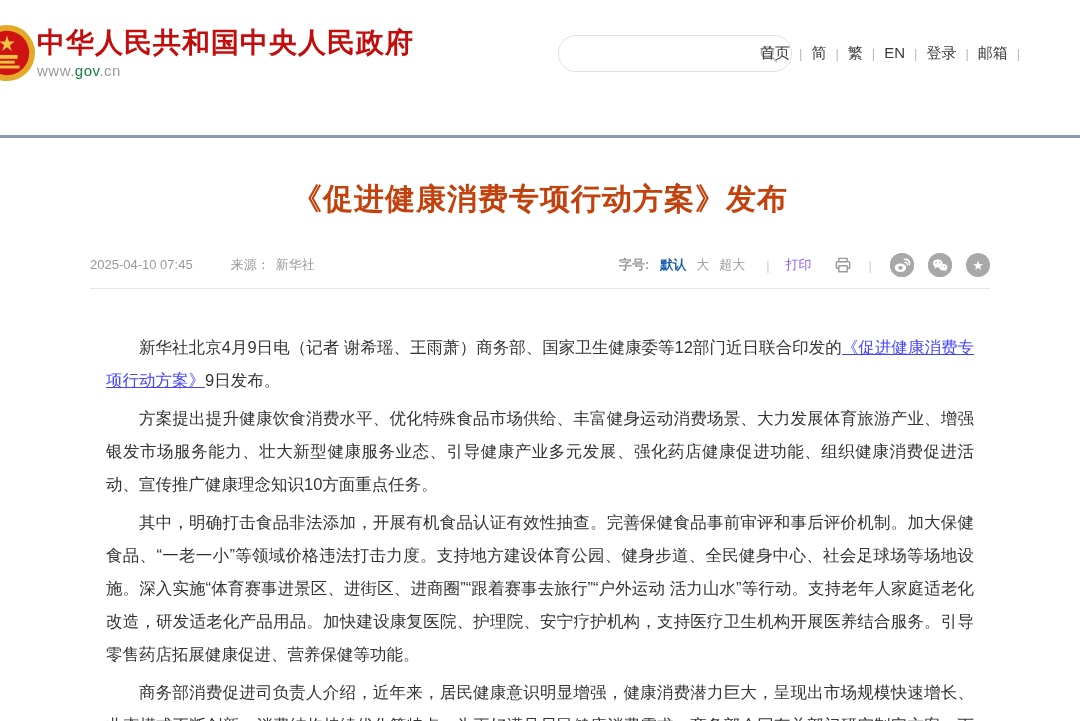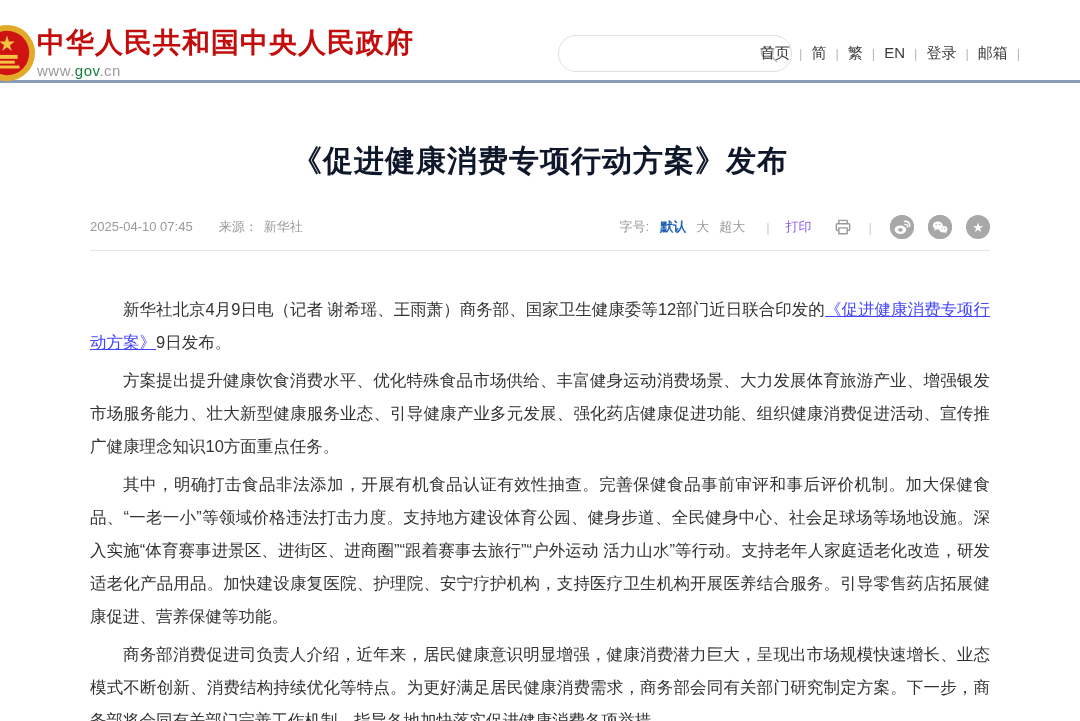--- a/index.html
+++ b/index.html
@@ -2,56 +2,56 @@
 <html><head>
 <meta charset="utf-8">
 <style>
   html,body{margin:0;padding:0;overflow-x:hidden;}
   body{
     width:1080px;height:721px;background:#ffffff;
     font-family:"Liberation Sans","DejaVu Sans",sans-serif;
     color:#333;position:relative;
   }
   
-  .site-header{position:relative;height:80px;background:#fff;}
+  .site-header{position:relative;height:135px;background:#fff;}
   .emblem{position:absolute;left:-22px;top:24px;width:58px;height:58px;}
   .logo-text{position:absolute;left:37px;top:27px;}
   .site-title{font-size:28px;font-weight:bold;color:#c30d0d;letter-spacing:1px;line-height:32px;}
   .site-url{font-size:15px;color:#9a9a9a;margin-top:3px;letter-spacing:.5px;}
   .site-url .hl{color:#15803d;}
   .search-box{position:absolute;left:558px;top:35px;width:232px;height:35px;
     border:1px solid #e0e0e0;border-radius:18px;background:#fff;display:flex;align-items:center;}
   .search-box input{flex:1;border:none;outline:none;background:transparent;
     padding:0 8px 0 16px;font-size:14px;color:#333;min-width:0;}
   .search-btn{border:none;background:transparent;cursor:pointer;padding:0 12px 0 0;display:flex;align-items:center;}
   .top-nav{position:absolute;left:760px;top:44px;white-space:nowrap;font-size:15px;color:#3a3a3a;}
   .top-nav .nav-item{cursor:pointer;}
   .top-nav .pipe{color:#b9b9b9;margin:0 9px;font-size:13px;}
   .header-divider{height:3px;background:#8a9cb3;}
   
   main{width:900px;margin:0 auto;}
-  .article-title{margin:0;padding-top:57px;text-align:center;font-size:30px;line-height:42px;
-    font-weight:600;color:#0f172a;letter-spacing:1px;}
+  .article-title{margin:0;padding-top:40px;text-align:center;font-size:30px;line-height:42px;
+    font-weight:600;color:#c2410c;letter-spacing:1px;}
   .meta-row{margin-top:33px;display:flex;justify-content:space-between;align-items:center;
     font-size:13px;color:#999;}
   .meta-left span{margin-right:6px;}
-  .meta-left .dt{margin-right:26px;}
+  .meta-left .dt{margin-right:38px;}
   .meta-right{display:flex;align-items:center;}
-  .meta-right .fs-label{margin-right:6px;}
+  .meta-right .fs-label{margin-right:6px;font-weight:bold;}
   .fs-option{color:#999;text-decoration:none;margin:0 5px;cursor:pointer;text-align:right;}
   .fs-option.active{color:#1f62b5;font-weight:bold;}
   .meta-sep{color:#ccc;margin:0 16px;}
   .print-link{color:#8b5cf6;text-decoration:none;cursor:pointer;margin-right:21px;}
   .printer-ic{vertical-align:middle;}
   .share-icons{display:flex;align-items:center;gap:14px;margin-left:2px;}
   .share-circle{width:24px;height:24px;border-radius:50%;background:#a8a8a8;display:flex;
     align-items:center;justify-content:center;cursor:pointer;color:#fff;font-size:13px;line-height:1;}
   .meta-divider{margin:11px 0 0;border:none;border-top:1px solid #e6e6e6;}
   .article-body{padding-top:42px;font-size:16.5px;line-height:33px;color:#333;text-align:justify;}
-  .article-body p{margin:0 0 5px;text-indent:2em;}
+  .article-body p{margin:0 16px 5px;text-indent:2em;}
   .doc-link{color:#4545ff;text-decoration:underline;cursor:pointer;}
 </style>
 </head>
 <body>
 
 <header class="site-header">
   <svg class="emblem" viewBox="0 0 60 60">
     <circle cx="30" cy="30" r="29" fill="#e2aa28"></circle>
     <circle cx="30" cy="30" r="23" fill="#cf1212"></circle>
     <polygon points="30,12 32,18 38,18 33,22 35,28 30,24 25,28 27,22 22,18 28,18" fill="#f5c542"></polygon>

